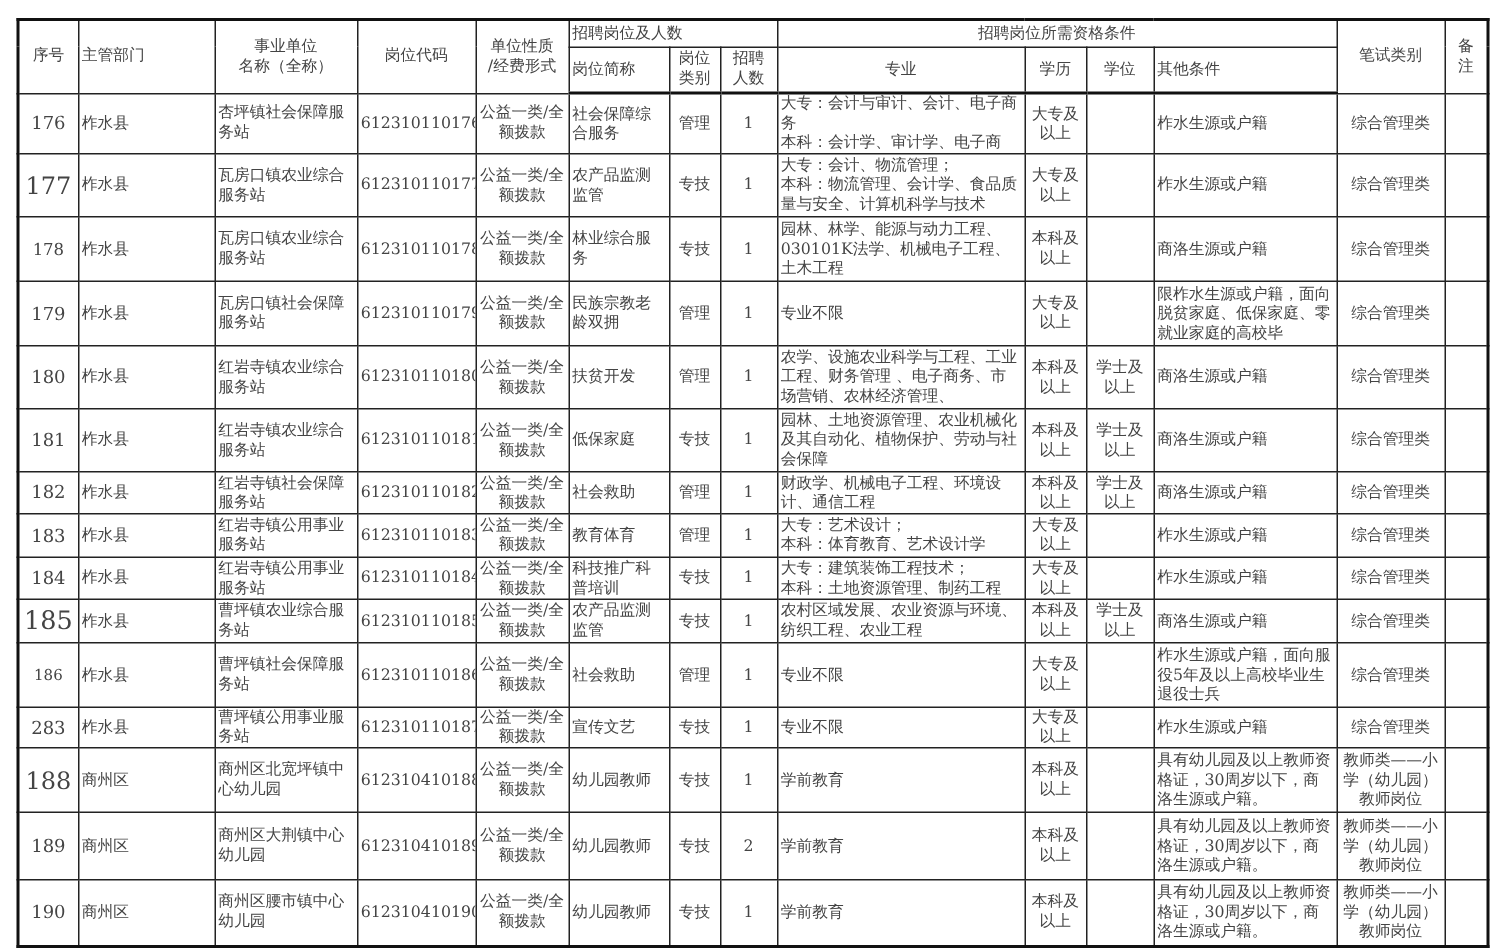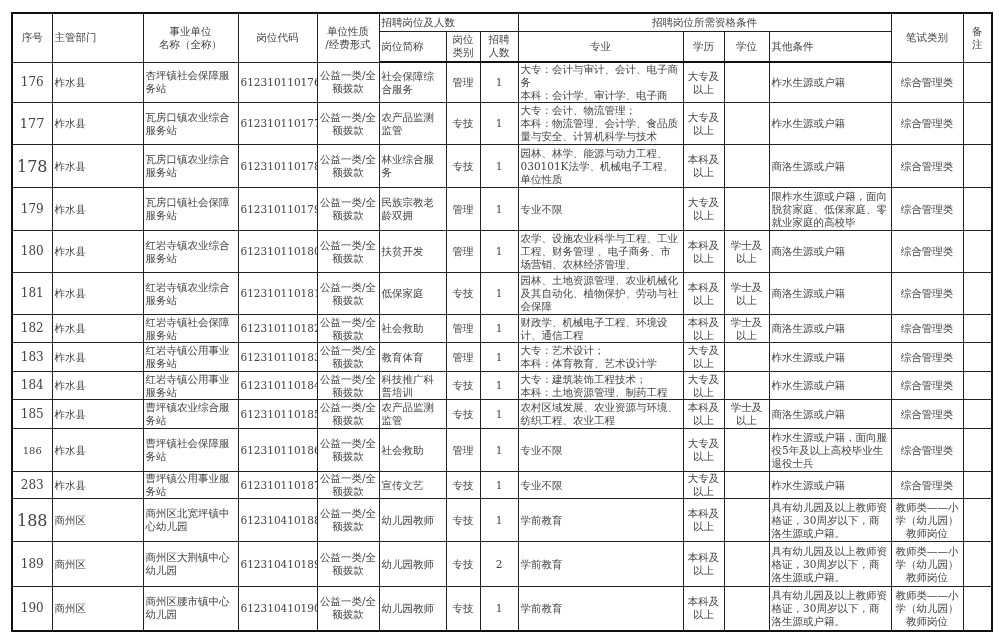--- a/index.html
+++ b/index.html
@@ -76,46 +76,46 @@
     <td class="c">1</td>
     <td class="l sm" style="white-space:pre-line">大专：会计与审计、会计、电子商务
 本科：会计学、审计学、电子商</td>
     <td class="c">大专及以上</td>
     <td class="c"></td>
     <td class="l sm">柞水生源或户籍</td>
     <td class="c sm">综合管理类</td>
     <td class="c"></td>
   </tr>
       <tr class="r" style="height: 42px;">
-    <td class="c" style="font-size:13px">177</td>
+    <td class="c" style="font-size:16px">177</td>
     <td class="l">柞水县</td>
     <td class="l">瓦房口镇农业综合服务站</td>
     <td class="l sm">612310110177</td>
     <td class="c">公益一类/全额拨款</td>
     <td class="l">农产品监测监管</td>
     <td class="c">专技</td>
     <td class="c">1</td>
     <td class="l sm" style="white-space:pre-line">大专：会计、物流管理；
 本科：物流管理、会计学、食品质量与安全、计算机科学与技术</td>
     <td class="c">大专及以上</td>
     <td class="c"></td>
     <td class="l sm">柞水生源或户籍</td>
     <td class="c sm">综合管理类</td>
     <td class="c"></td>
   </tr>
       <tr class="r" style="height: 43px;">
-    <td class="c" style="font-size:16px">178</td>
+    <td class="c" style="font-size:11px">178</td>
     <td class="l">柞水县</td>
     <td class="l">瓦房口镇农业综合服务站</td>
     <td class="l sm">612310110178</td>
     <td class="c">公益一类/全额拨款</td>
     <td class="l">林业综合服务</td>
     <td class="c">专技</td>
     <td class="c">1</td>
-    <td class="l sm" style="white-space:pre-line">园林、林学、能源与动力工程、030101K法学、机械电子工程、单位性质</td>
+    <td class="l sm" style="white-space:pre-line">园林、林学、能源与动力工程、030101K法学、机械电子工程、土木工程</td>
     <td class="c">本科及以上</td>
     <td class="c"></td>
     <td class="l sm">商洛生源或户籍</td>
     <td class="c sm">综合管理类</td>
     <td class="c"></td>
   </tr>
       <tr class="r" style="height: 43px;">
     <td class="c" style="font-size:12px">179</td>
     <td class="l">柞水县</td>
     <td class="l">瓦房口镇社会保障服务站</td>
@@ -207,21 +207,21 @@
     <td class="c">1</td>
     <td class="l sm" style="white-space:pre-line">大专：建筑装饰工程技术；
 本科：土地资源管理、制药工程</td>
     <td class="c">大专及以上</td>
     <td class="c"></td>
     <td class="l sm">柞水生源或户籍</td>
     <td class="c sm">综合管理类</td>
     <td class="c"></td>
   </tr>
       <tr class="r" style="height: 29px;">
-    <td class="c" style="font-size:12px">185</td>
+    <td class="c" style="font-size:17px">185</td>
     <td class="l">柞水县</td>
     <td class="l">曹坪镇农业综合服务站</td>
     <td class="l sm">612310110185</td>
     <td class="c">公益一类/全额拨款</td>
     <td class="l">农产品监测监管</td>
     <td class="c">专技</td>
     <td class="c">1</td>
     <td class="l sm" style="white-space:pre-line">农村区域发展、农业资源与环境、纺织工程、农业工程</td>
     <td class="c">本科及以上</td>
     <td class="c">学士及以上</td>

